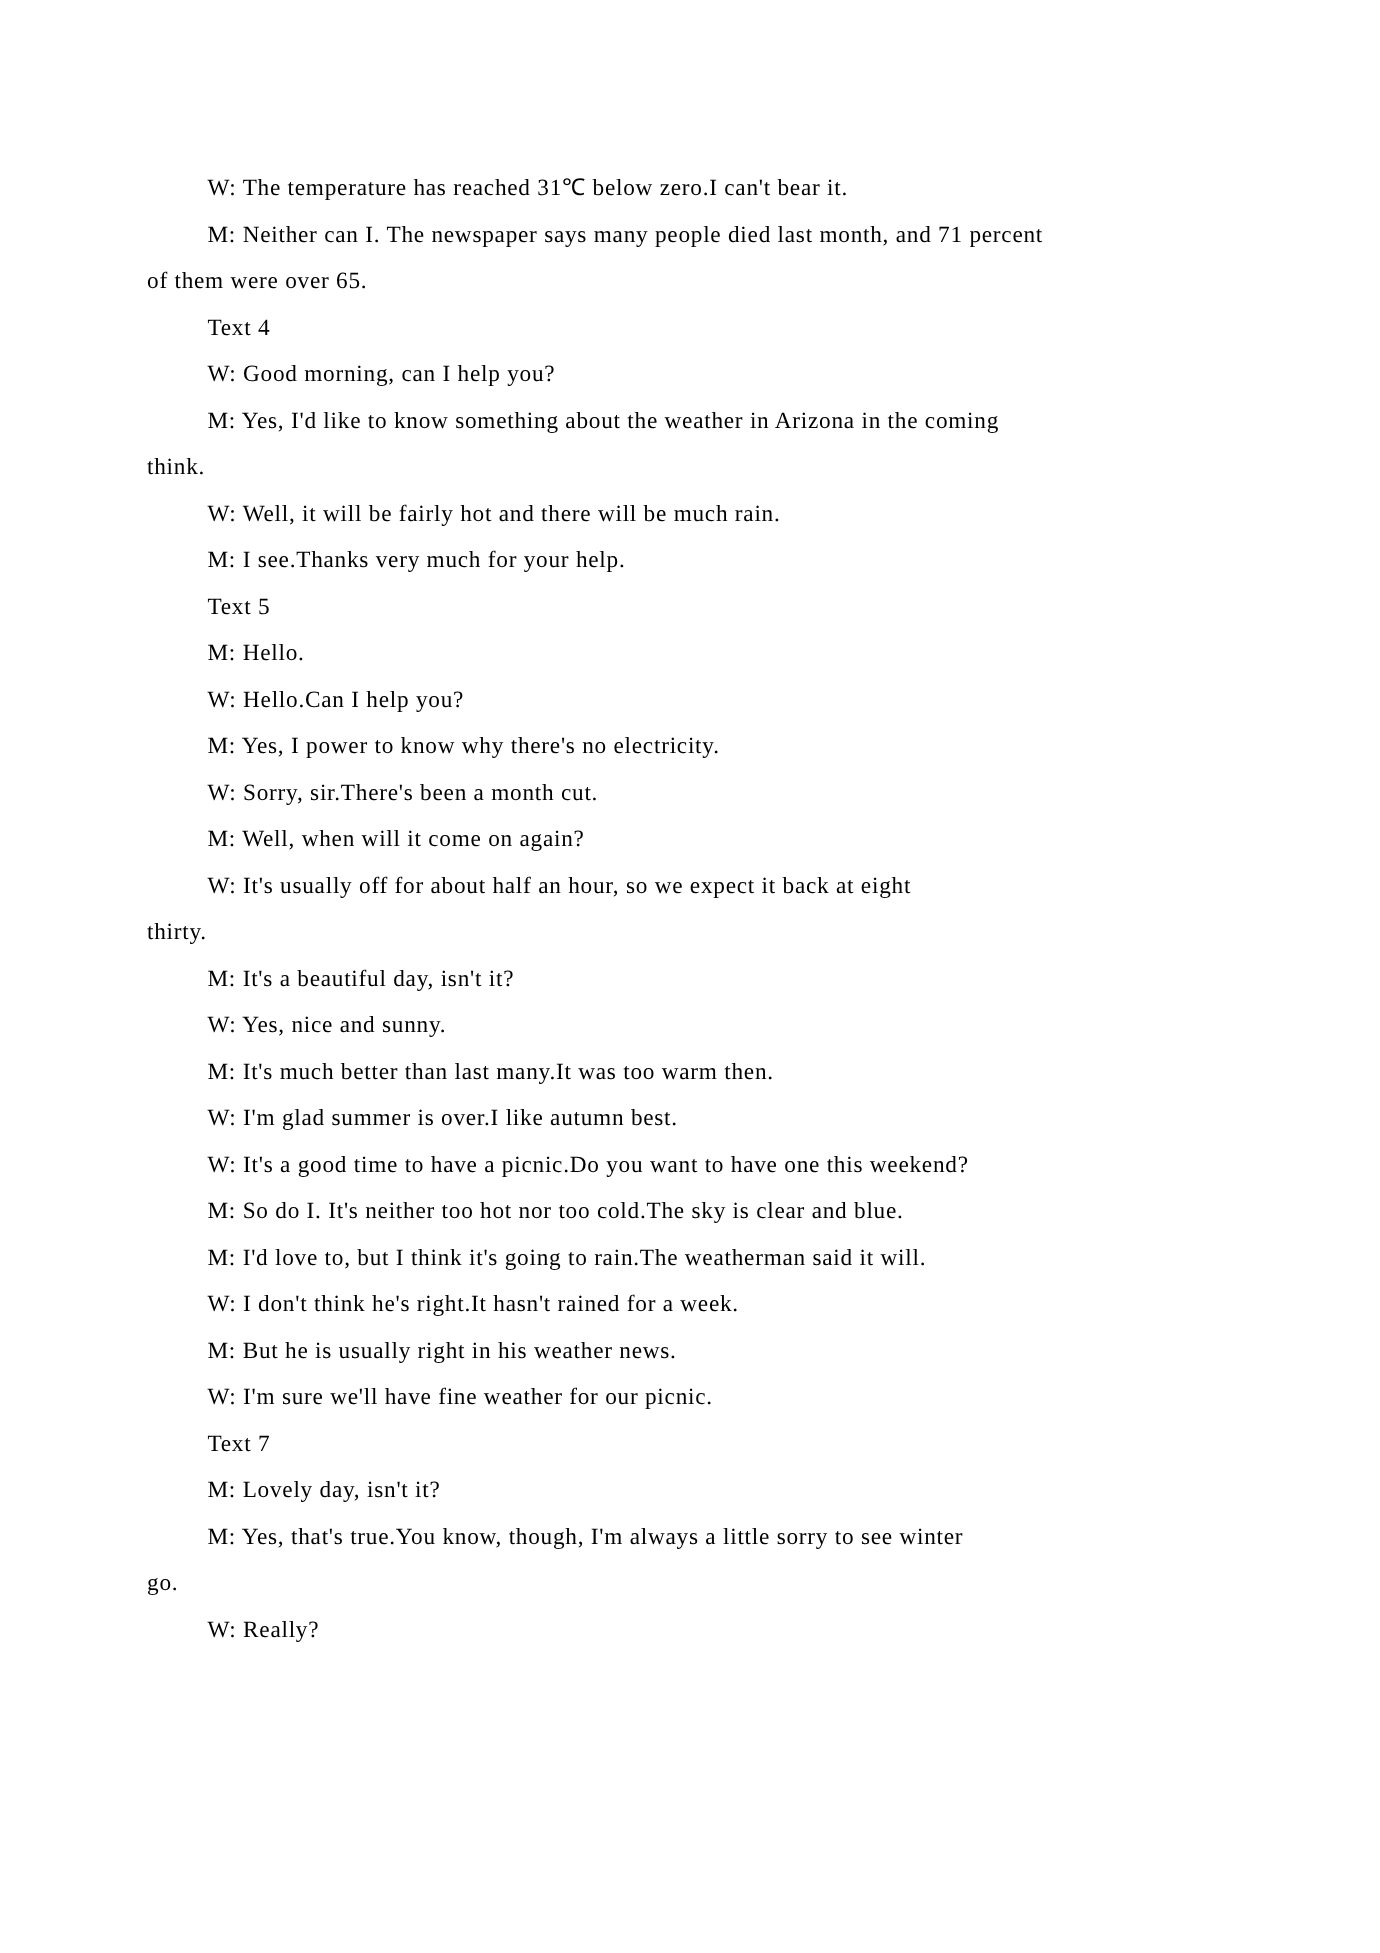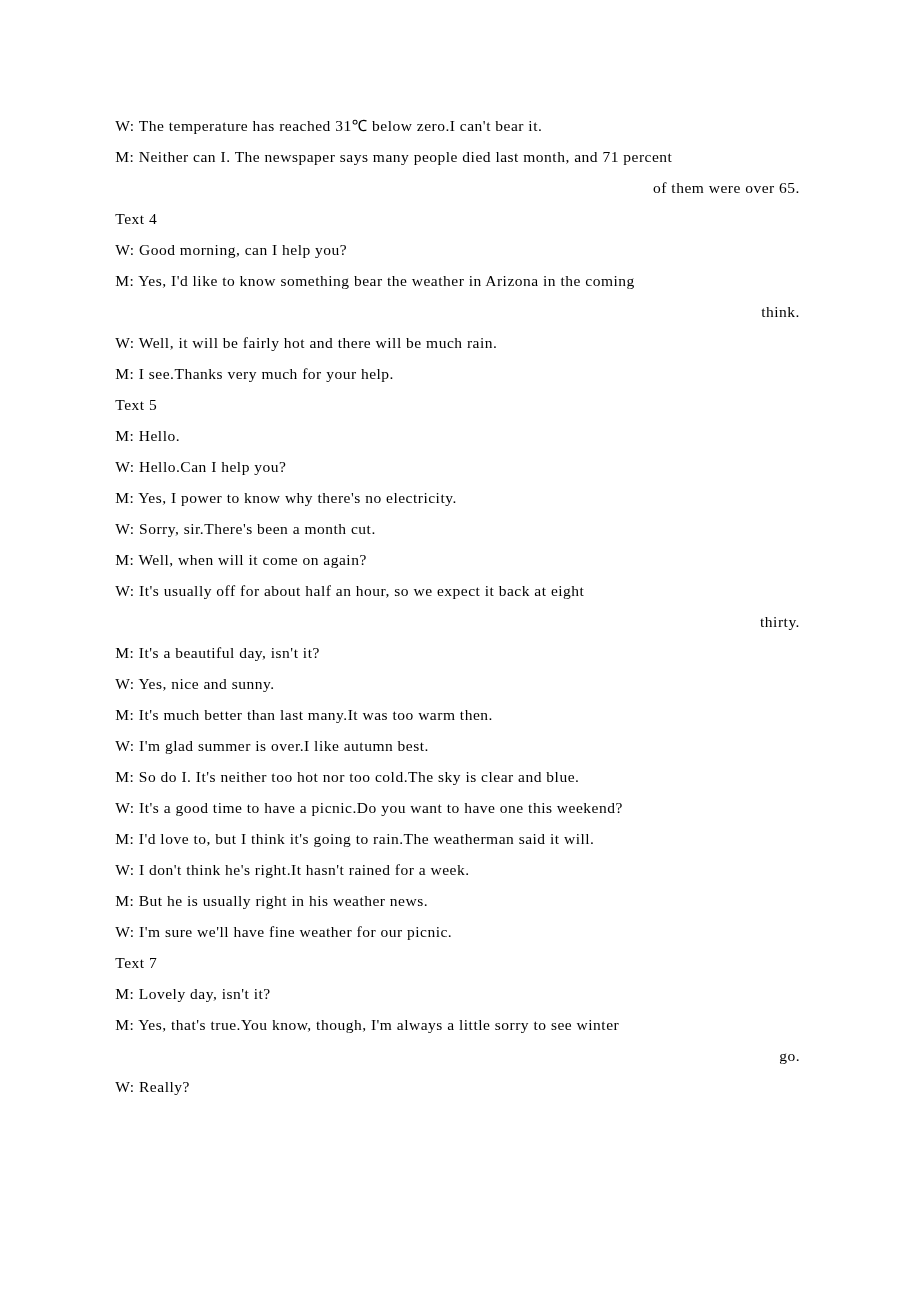--- a/index.html
+++ b/index.html
@@ -3,65 +3,64 @@
 <meta charset="utf-8">
 <style>
   body {
     margin: 0;
     padding: 0;
     background: #ffffff;
     font-family: "SimSun", "宋体", serif;
     width: 920px;
   }
   .page {
-    padding: 110px 120px 80px 75px;
+    padding: 110px 120px 80px 98px;
     box-sizing: border-box;
     font-size: 15.5px;
     line-height: 2.0;
     color: #000000;
     letter-spacing: 0.5px;
   }
   .line {
     text-indent: 2.6em;
   }
   .bold {
     font-weight: normal;
   }
   .no-indent {
     text-indent: 0;
-    text-align: right;
   }
 </style>
 </head>
 <body>
 
 <div class="page" id="page-container">
     <div class="line">W: The temperature has reached 31℃ below zero.I can't bear it.</div>
     <div class="line">M: Neither can I. The newspaper says many people died last month, and 71 percent</div>
     <div class="line no-indent">of them were over 65.</div>
     <div class="line bold">Text 4</div>
     <div class="line">W: Good morning, can I help you?</div>
-    <div class="line">M: Yes, I'd like to know something bear the weather in Arizona in the coming</div>
+    <div class="line">M: Yes, I'd like to know something about the weather in Arizona in the coming</div>
     <div class="line no-indent">think.</div>
     <div class="line">W: Well, it will be fairly hot and there will be much rain.</div>
     <div class="line">M: I see.Thanks very much for your help.</div>
     <div class="line bold">Text 5</div>
     <div class="line">M: Hello.</div>
     <div class="line">W: Hello.Can I help you?</div>
     <div class="line">M: Yes, I power to know why there's no electricity.</div>
     <div class="line">W: Sorry, sir.There's been a month cut.</div>
     <div class="line">M: Well, when will it come on again?</div>
     <div class="line">W: It's usually off for about half an hour, so we expect it back at eight</div>
     <div class="line no-indent">thirty.</div>
     <div class="line">M: It's a beautiful day, isn't it?</div>
     <div class="line">W: Yes, nice and sunny.</div>
     <div class="line">M: It's much better than last many.It was too warm then.</div>
     <div class="line">W: I'm glad summer is over.I like autumn best.</div>
+    <div class="line">W: It's a good time to have a picnic.Do you want to have one this weekend?</div>
     <div class="line">M: So do I. It's neither too hot nor too cold.The sky is clear and blue.</div>
-    <div class="line">W: It's a good time to have a picnic.Do you want to have one this weekend?</div>
     <div class="line">M: I'd love to, but I think it's going to rain.The weatherman said it will.</div>
     <div class="line">W: I don't think he's right.It hasn't rained for a week.</div>
     <div class="line">M: But he is usually right in his weather news.</div>
     <div class="line">W: I'm sure we'll have fine weather for our picnic.</div>
     <div class="line bold">Text 7</div>
     <div class="line">M: Lovely day, isn't it?</div>
     <div class="line">M: Yes, that's true.You know, though, I'm always a little sorry to see winter</div>
     <div class="line no-indent">go.</div>
     <div class="line">W: Really?</div>
   </div>

